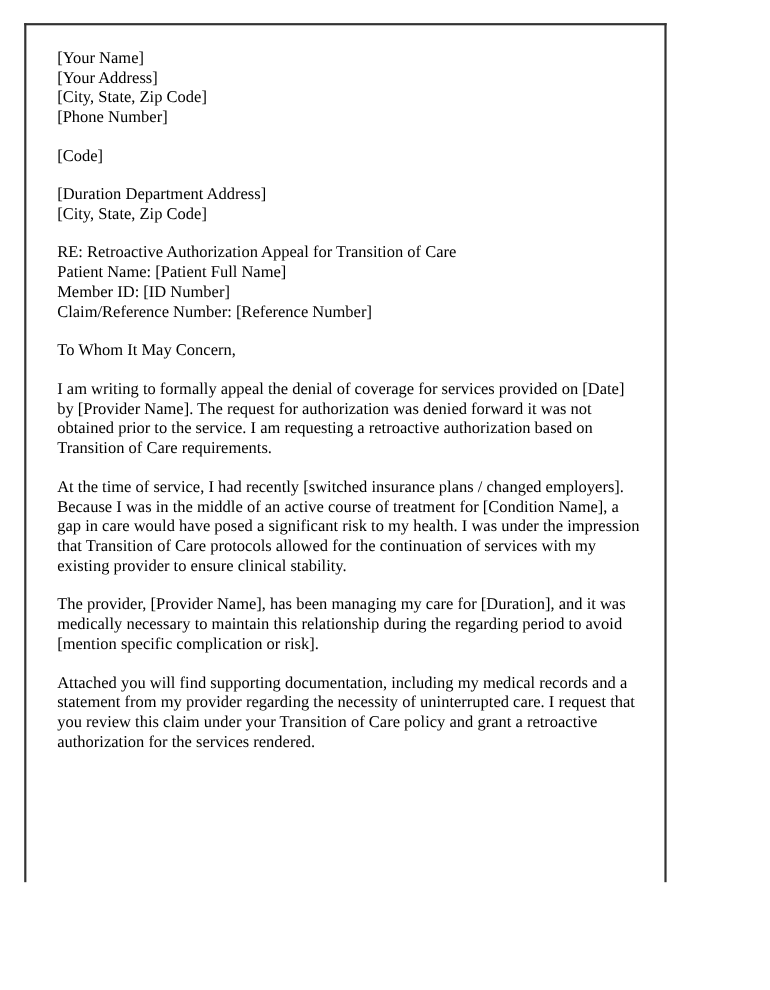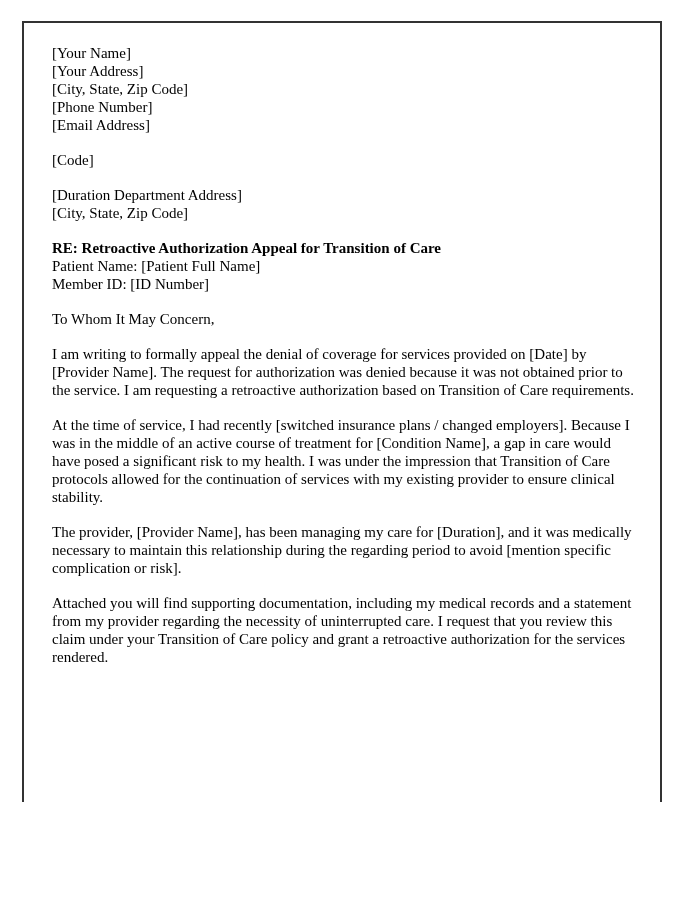--- a/index.html
+++ b/index.html
@@ -11,78 +11,78 @@
     width: 700px;
     height: 900px;
     position: relative;
     font-family: "Liberation Serif", "DejaVu Serif", serif;
     color: #000000;
   }
   .letter-page {
     position: absolute;
     left: 22px;
     top: 21px;
-    width: 640px;
+    width: 584px;
     height: 781px;
     box-sizing: border-box;
     border: 2px solid #333333;
     border-bottom: none;
     background: #ffffff;
     overflow: hidden;
   }
   .letter-content {
     padding: 21px 18px 0 28px;
     font-size: 15px;
     line-height: 1.2;
   }
   .block {
     margin: 0 0 17px 0;
   }
   .block div, .block p {
     margin: 0;
   }
   .subject-line {
-    font-weight: bold;
+    font-weight: normal;
   }
 </style>
 </head>
 <body>
 
 <div class="letter-page">
   <div class="letter-content">
 
     <div class="block">
       <div>[Your Name]</div>
       <div>[Your Address]</div>
       <div>[City, State, Zip Code]</div>
       <div>[Phone Number]</div>
-      <div>[Email Address]</div>
     </div>
 
     <div class="block">
       <div>[Code]</div>
     </div>
 
     <div class="block">
       <div>[Duration Department Address]</div>
       <div>[City, State, Zip Code]</div>
     </div>
 
     <div class="block">
       <div class="subject-line">RE: Retroactive Authorization Appeal for Transition of Care</div>
       <div>Patient Name: [Patient Full Name]</div>
       <div>Member ID: [ID Number]</div>
+      <div>Claim/Reference Number: [Reference Number]</div>
     </div>
 
     <div class="block">
       <div>To Whom It May Concern,</div>
     </div>
 
     <div class="block">
-      <p>I am writing to formally appeal the denial of coverage for services provided on [Date] by [Provider Name]. The request for authorization was denied because it was not obtained prior to the service. I am requesting a retroactive authorization based on Transition of Care requirements.</p>
+      <p>I am writing to formally appeal the denial of coverage for services provided on [Date] by [Provider Name]. The request for authorization was denied forward it was not obtained prior to the service. I am requesting a retroactive authorization based on Transition of Care requirements.</p>
     </div>
 
     <div class="block">
       <p>At the time of service, I had recently [switched insurance plans / changed employers]. Because I was in the middle of an active course of treatment for [Condition Name], a gap in care would have posed a significant risk to my health. I was under the impression that Transition of Care protocols allowed for the continuation of services with my existing provider to ensure clinical stability.</p>
     </div>
 
     <div class="block">
       <p>The provider, [Provider Name], has been managing my care for [Duration], and it was medically necessary to maintain this relationship during the regarding period to avoid [mention specific complication or risk].</p>
     </div>
 

